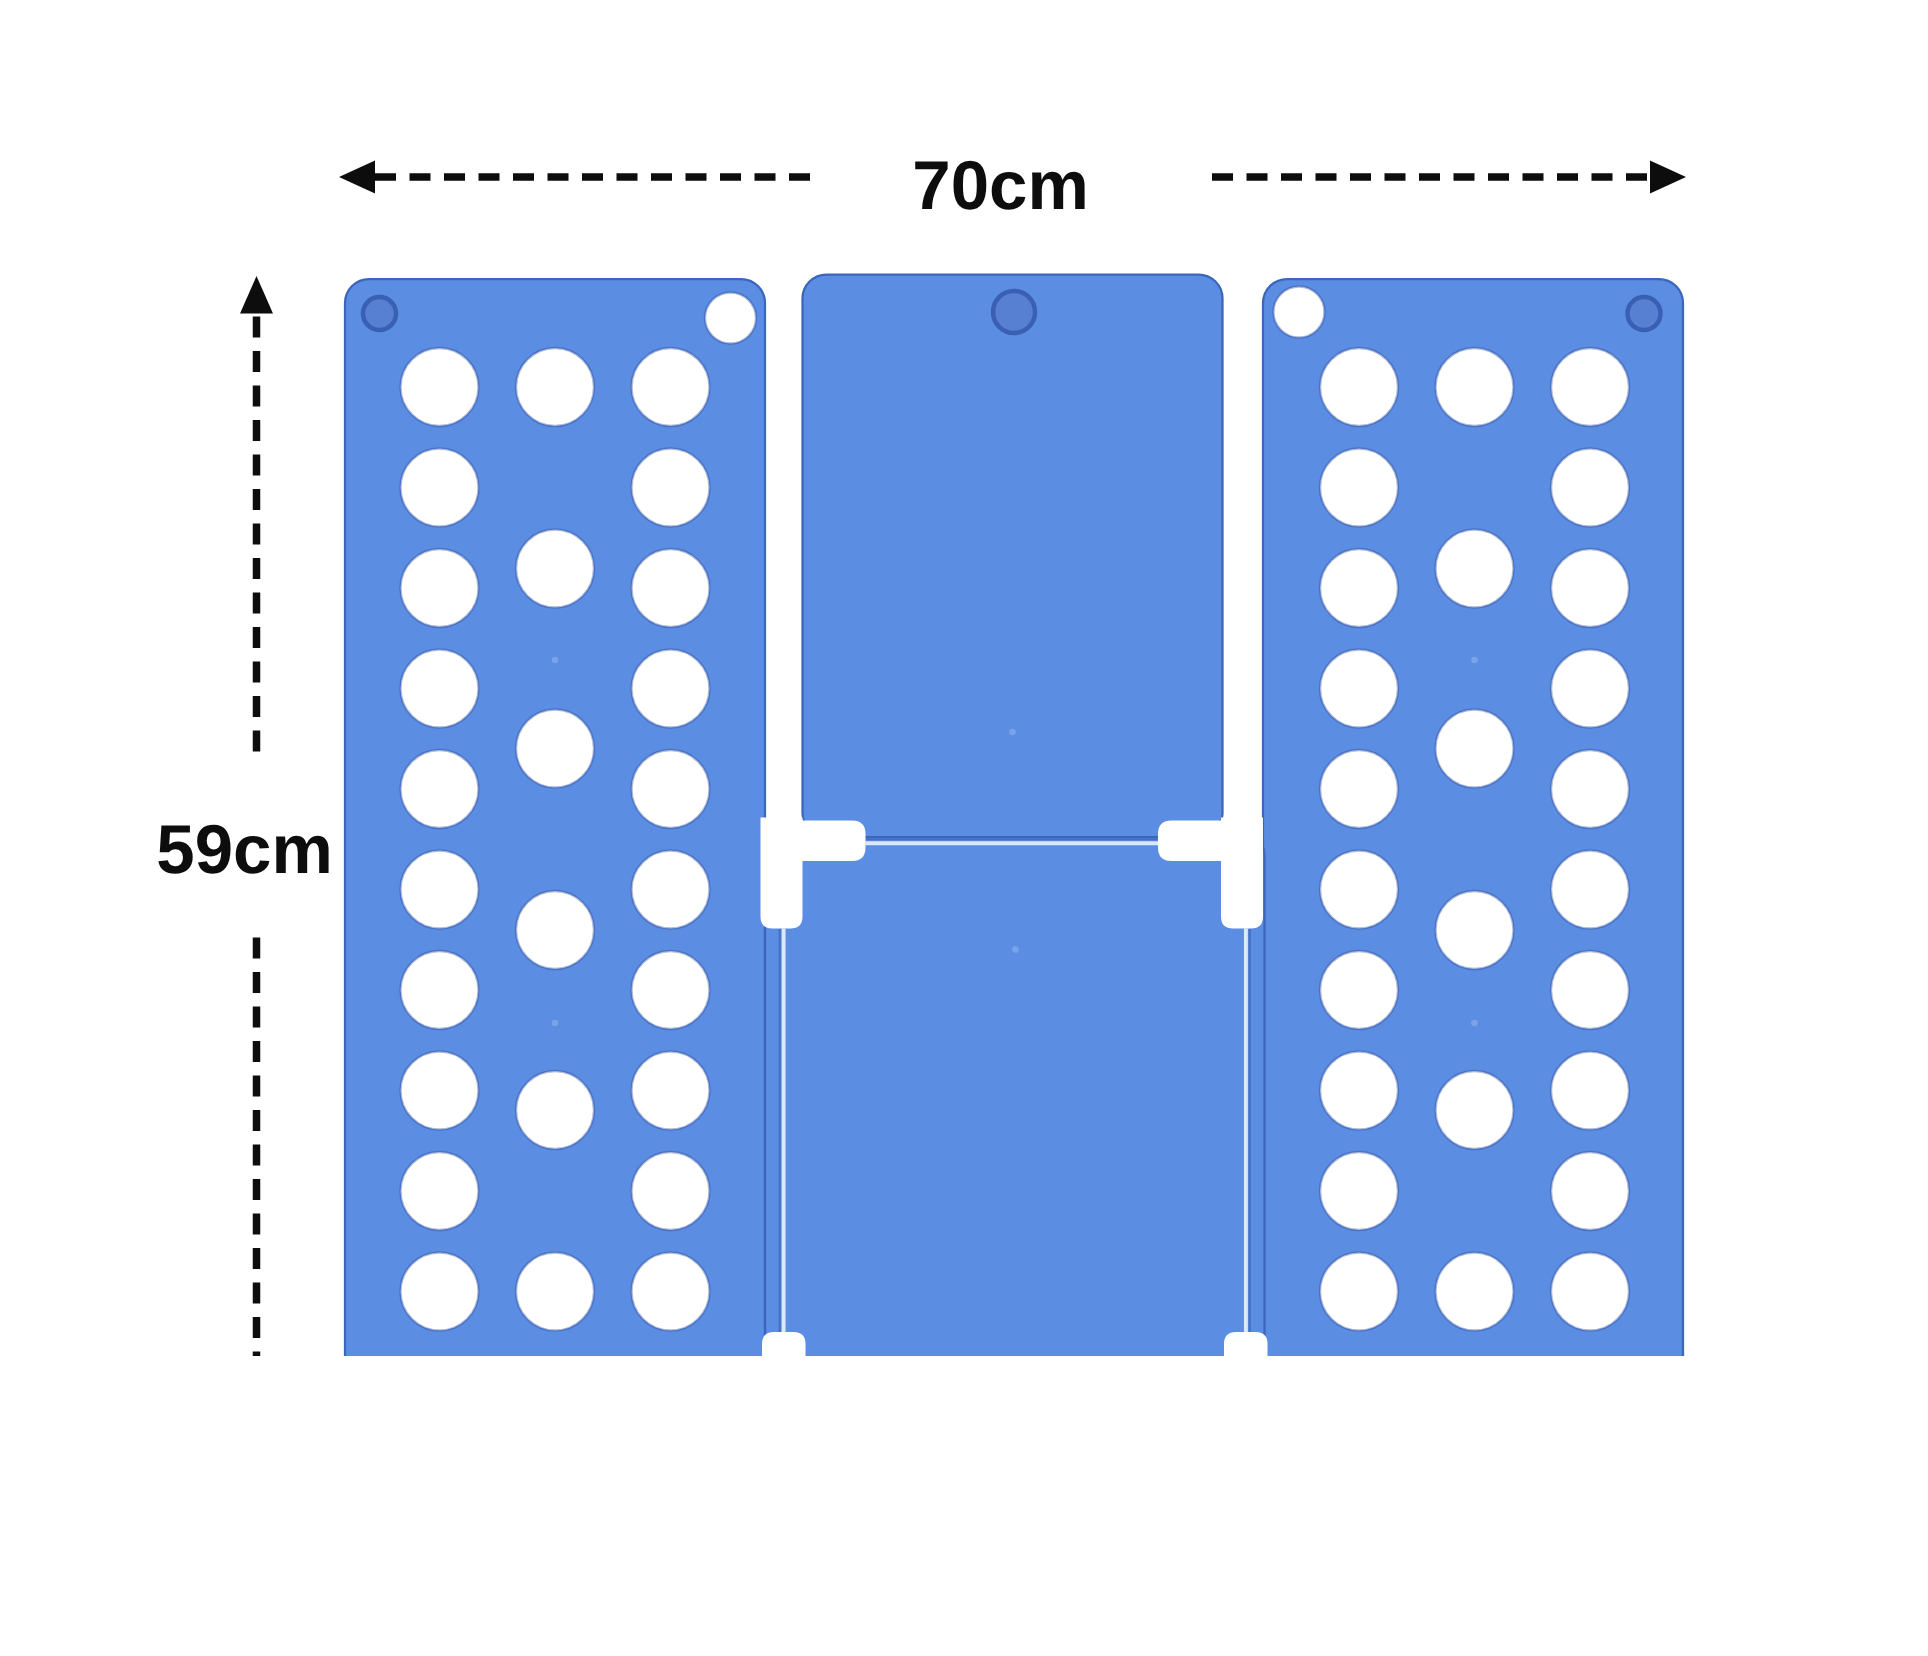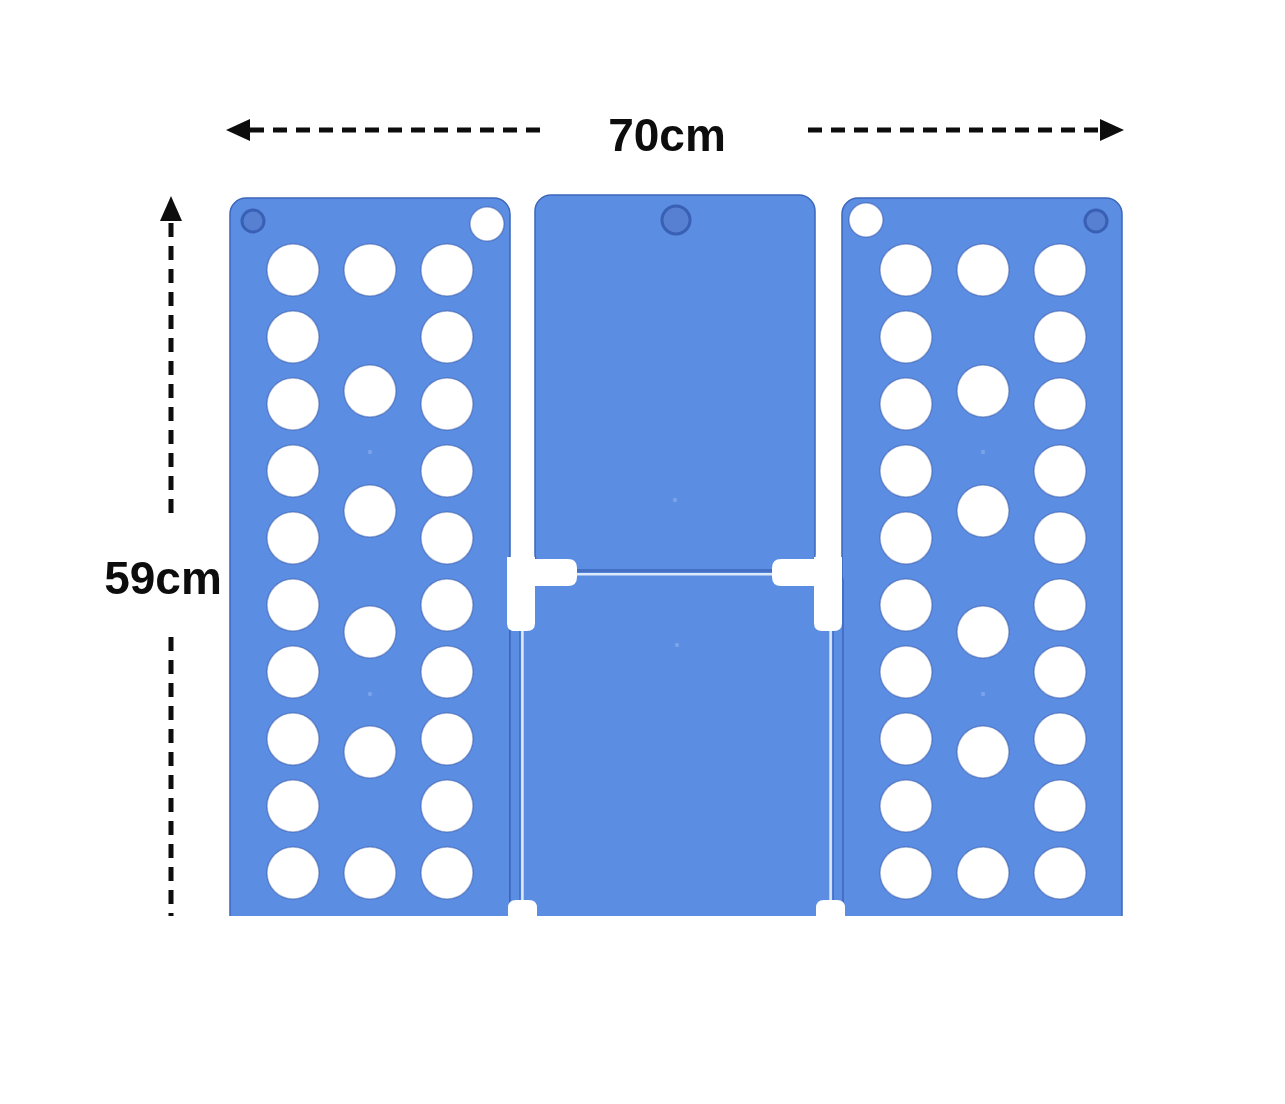--- a/index.html
+++ b/index.html
@@ -1,17 +1,17 @@
 <!DOCTYPE html>
 <html style="--bg: #ffffff; --ink: #0d0d0d; --board-blue: #5b8de2; --panel-outline: #3c66bb; --hole-white: #ffffff; --hole-rim: rgba(42,72,150,0.38); --recess-fill: #577fd2; --recess-ring: #3a60b4; --groove-light: #dce9fb; --groove-dark: #466fc2; --mold-dot: #7ea7ea;"><head>
 <meta charset="utf-8">
 <style>
   html,body{margin:0;padding:0;background:#fff;}
   .stage{position:relative;width:1285px;height:904px;background:var(--bg,#ffffff);overflow:hidden;
-         font-family:"Liberation Sans",sans-serif;margin-top:12px;}
+         font-family:"Liberation Sans",sans-serif;}
   svg{display:block;}
   .panel{fill:var(--board-blue);stroke:var(--panel-outline);stroke-width:1.5;}
   .hole{fill:var(--hole-white);stroke:var(--hole-rim);stroke-width:1.6;}
   .corner-hole{fill:var(--hole-white);stroke:var(--hole-rim);stroke-width:1.6;}
   .recess{fill:var(--recess-fill);stroke:var(--recess-ring);stroke-width:3;}
   .mold-dot{fill:var(--mold-dot);opacity:.85;}
   .groove-dark{stroke:var(--groove-dark);stroke-width:1.4;fill:none;}
   .groove-light{stroke:var(--groove-light);stroke-width:2.6;fill:none;}
   .notch{fill:var(--bg);}
   .dim-dash{stroke:var(--ink);stroke-width:5;stroke-dasharray:14 9;fill:none;}

